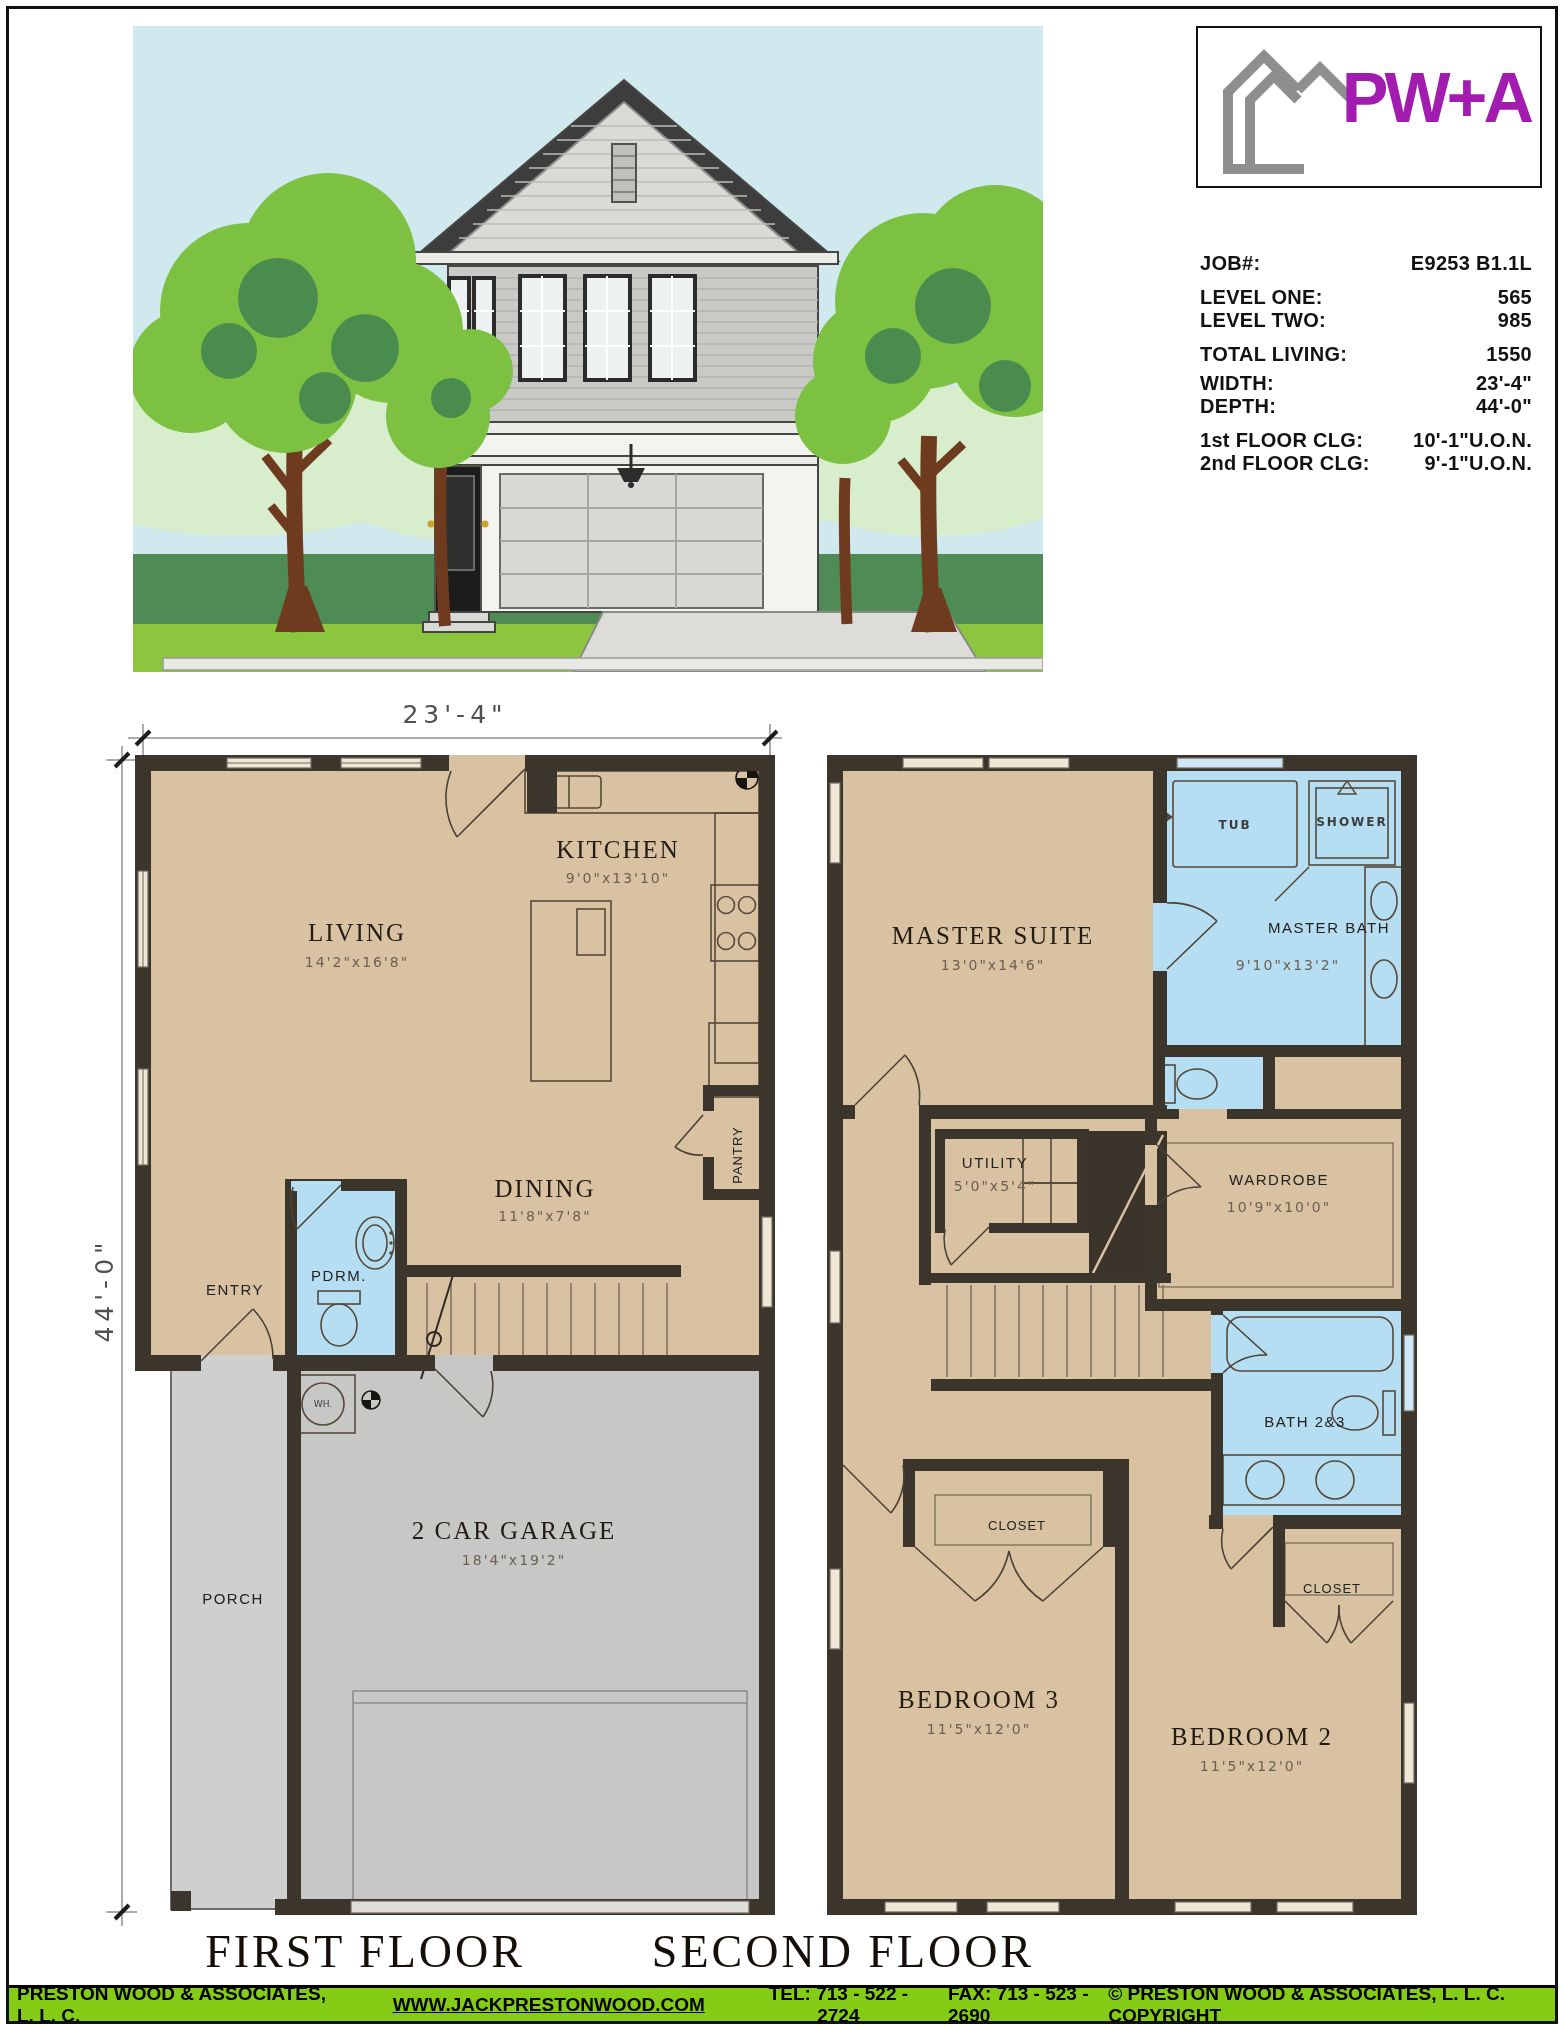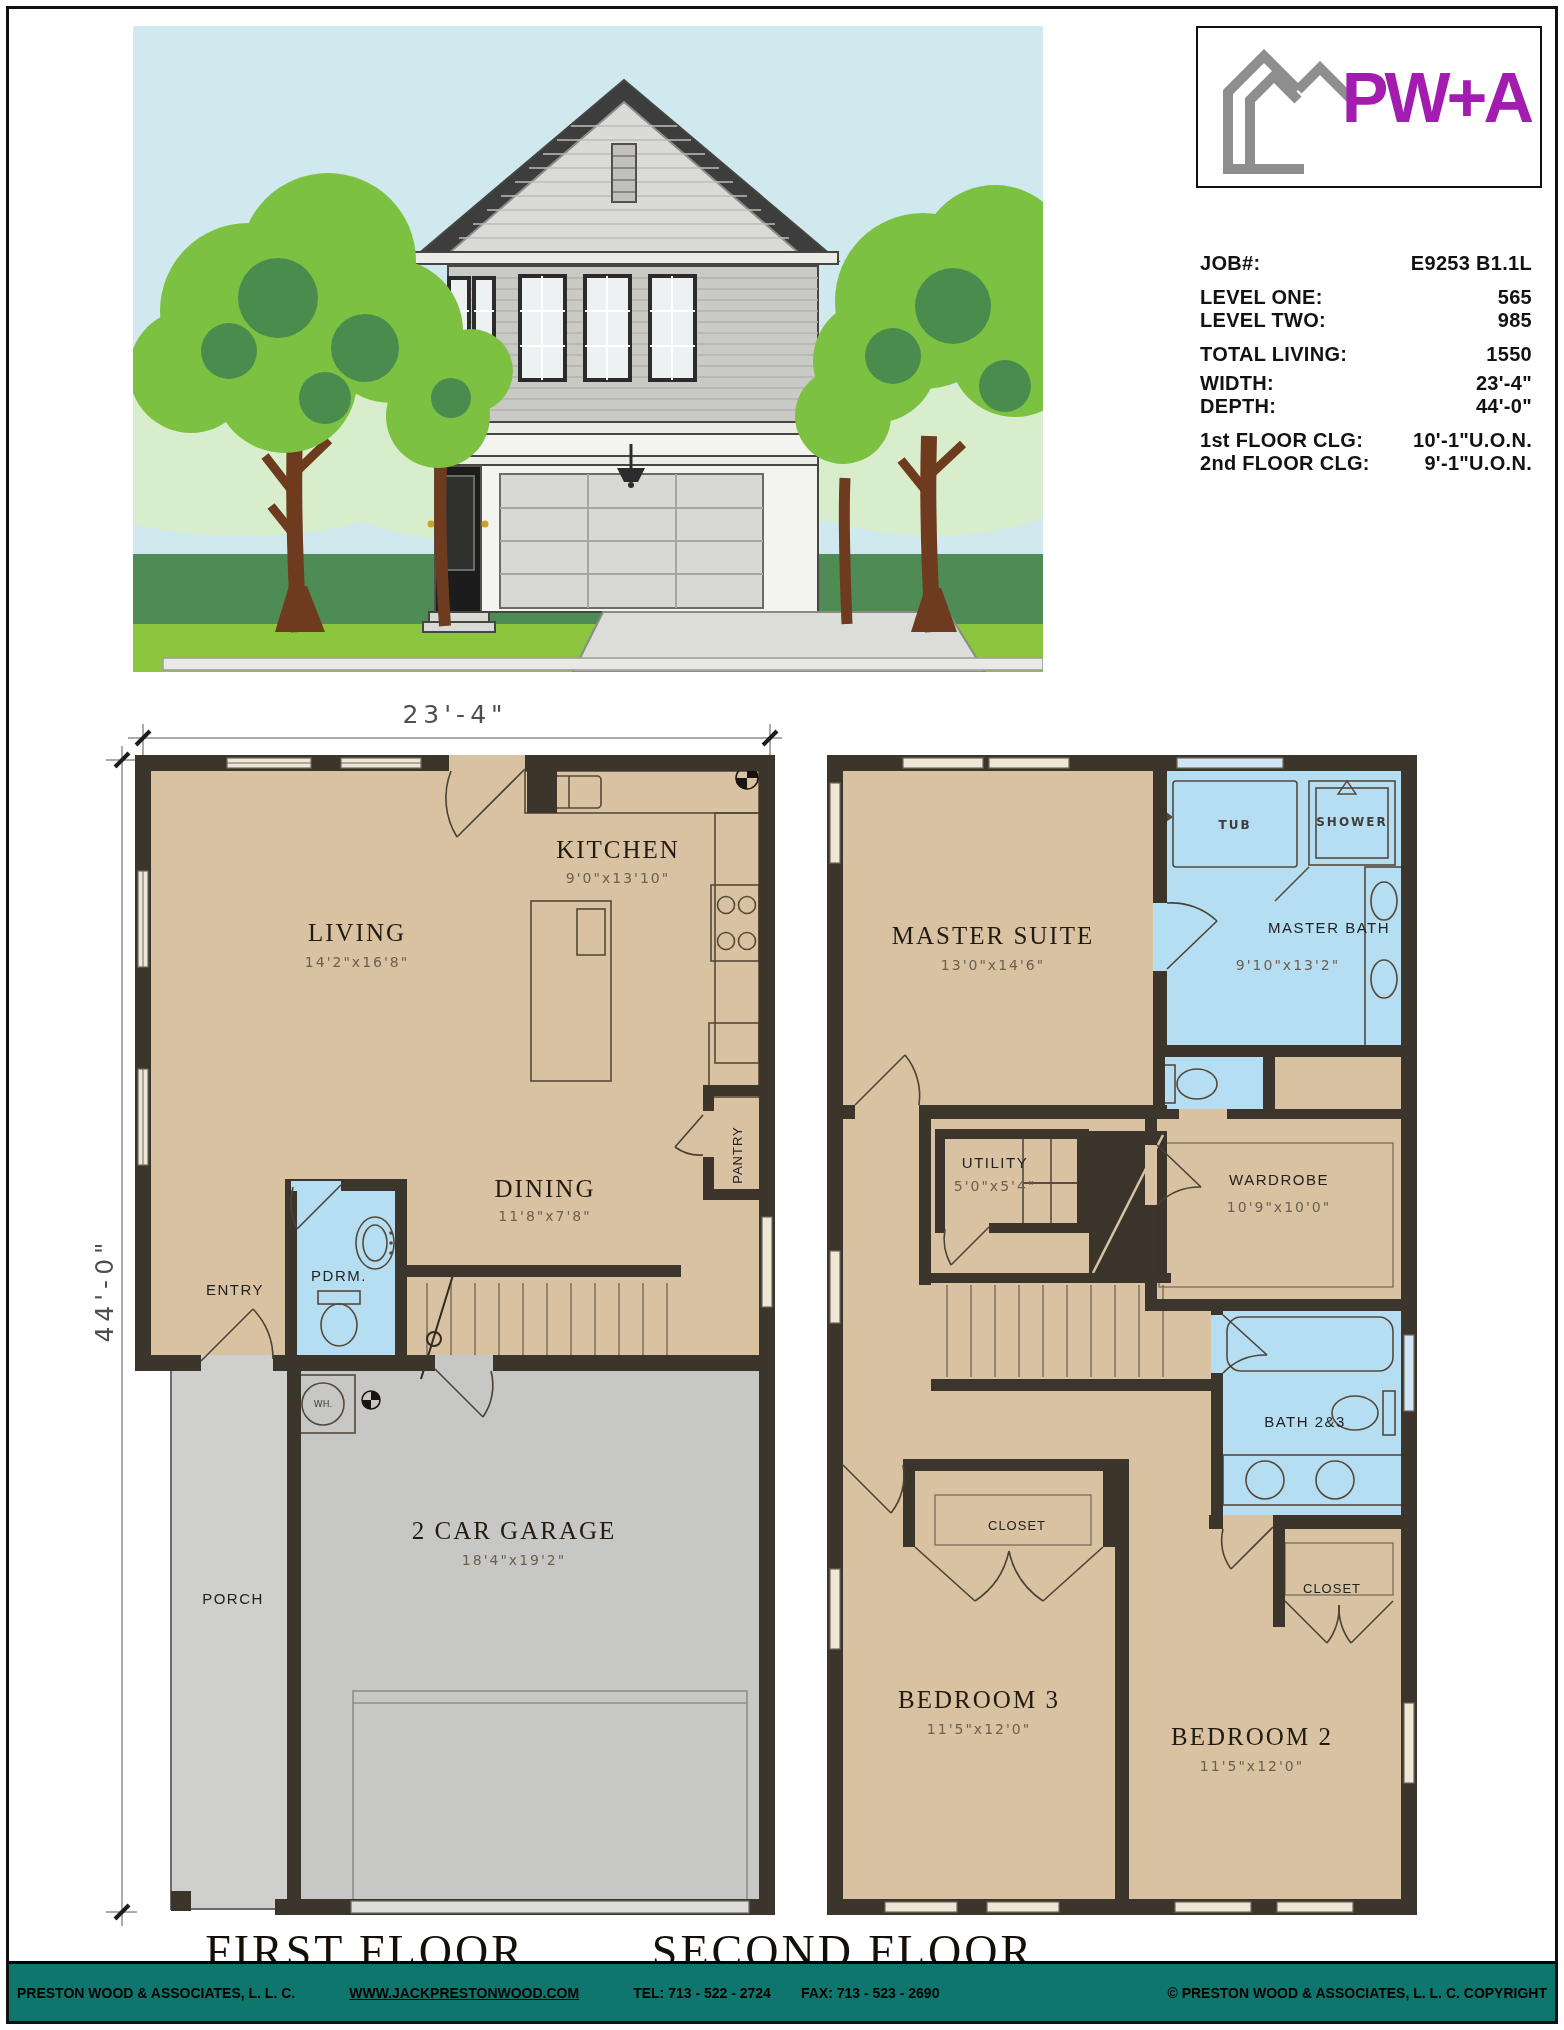--- a/index.html
+++ b/index.html
@@ -22,21 +22,21 @@
   .serif-lg{font-family:"Liberation Serif",serif;font-size:25px;letter-spacing:2px;color:#221b12;}
   .dims{font-family:"DejaVu Sans",sans-serif;font-size:14px;letter-spacing:2px;color:#6b6052;}
   .sans-sm{font-family:"Liberation Sans",sans-serif;font-size:15px;letter-spacing:1.5px;color:#222;}
   .sans-xs{font-family:"Liberation Sans",sans-serif;font-size:13px;letter-spacing:1px;color:#222;}
   .hand-sm{font-family:"DejaVu Sans",sans-serif;font-size:12px;letter-spacing:2px;color:#3d3d3d;font-weight:bold;}
   .hand-xxs{font-family:"DejaVu Sans",sans-serif;font-size:9px;letter-spacing:0;color:#3d3d3d;}
   .dim-text{font-family:"DejaVu Sans",sans-serif;font-size:25px;letter-spacing:5px;color:#4f4f4f;}
   .mbath{white-space:normal;width:130px;line-height:1.25;margin-left:41px;}
   .title{font-family:"Liberation Serif",serif;font-size:46px;letter-spacing:3px;color:#140f08;}
   .footer{position:absolute;left:9px;right:9px;bottom:9px;height:33px;border-top:3px solid #000;
-          background:#0f766e;display:flex;align-items:center;padding:12px 8px;font-size:14px;font-weight:700;color:#000;}
+          background:#84cc16;display:flex;align-items:center;padding:0 8px;font-size:19px;font-weight:700;color:#000;}
   .footer .web{text-decoration:underline;}
   .footer .sp1{margin-left:54px;text-align:center;}
   .footer .sp2{margin-left:30px;}
   .footer .right{margin-left:auto;}
   .dim-layer{position:absolute;left:0;top:0;pointer-events:none;}
 </style>
 </head>
 <body>
 
 <div class="sheet">

